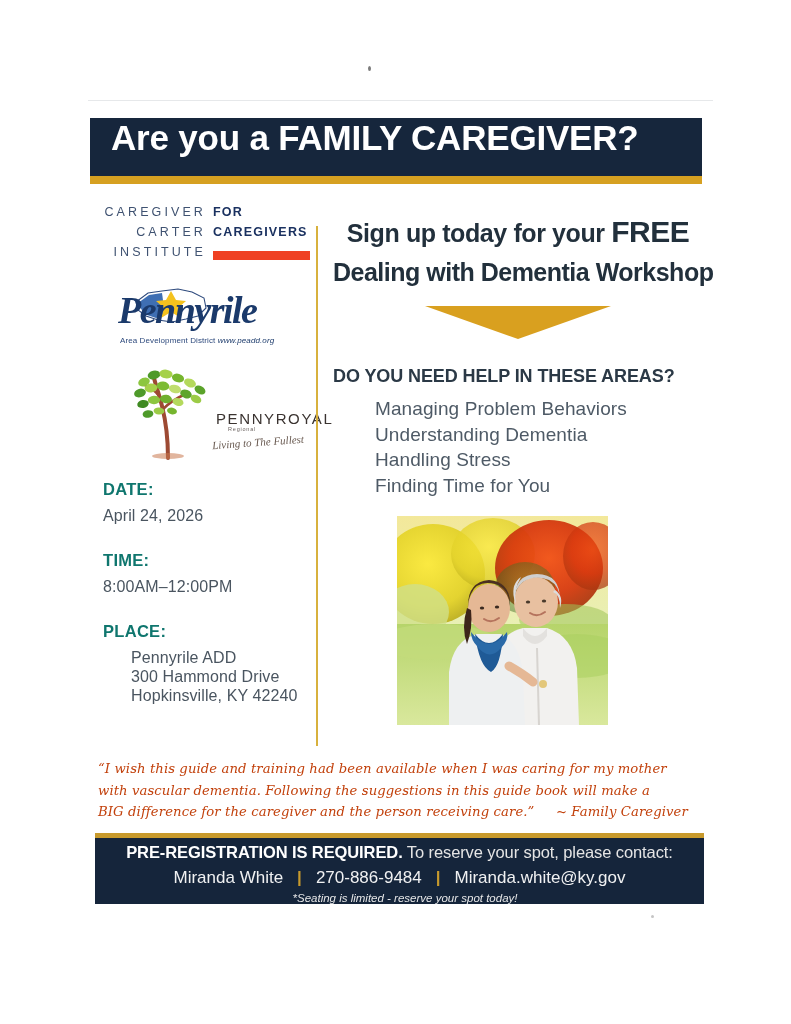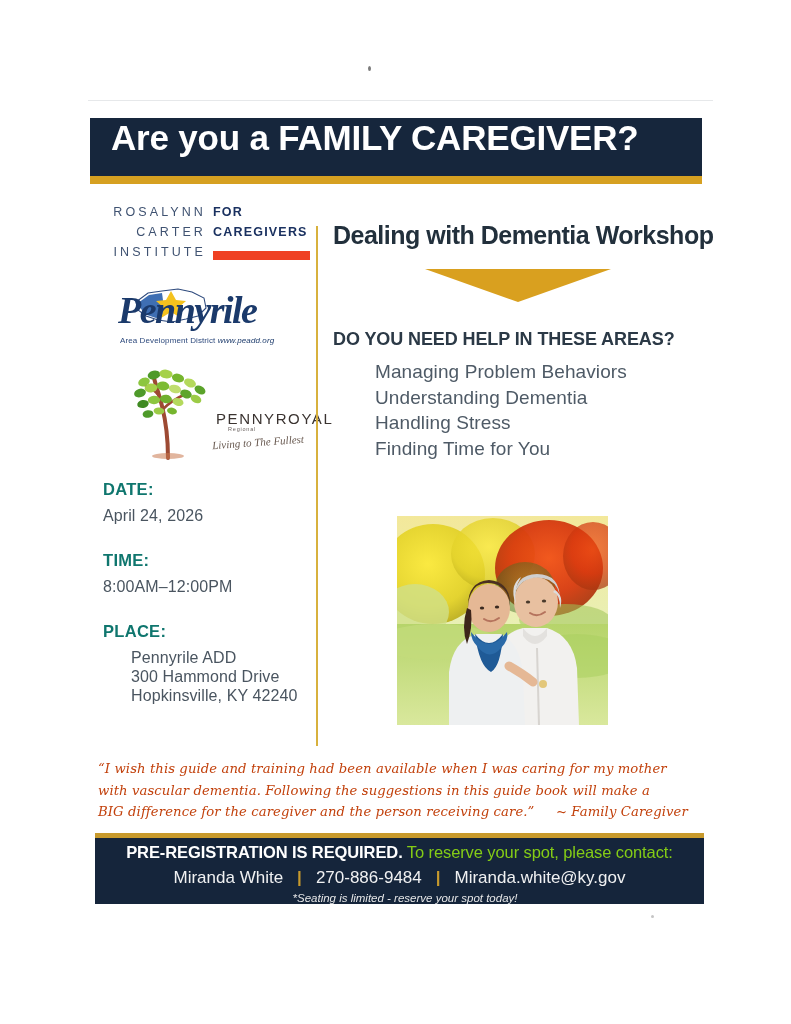--- a/index.html
+++ b/index.html
@@ -325,21 +325,21 @@
     color: #ffffff;
     text-align: center;
   }
   .f-line1 {
     padding-top: 5px;
     font-size: 16.5px;
     white-space: nowrap;
     letter-spacing: -0.1px;
   }
   .f-line1 b { font-weight: bold; }
-  .f-line1 .light { font-weight: normal; color: #84cc16; }
+  .f-line1 .light { font-weight: normal; color: #e5e5e5; }
   .f-line2 {
     margin-top: 6px;
     font-size: 17px;
     white-space: nowrap;
     color: #f0f1f2;
   }
   .f-line2 .sep {
     color: #c79a2d;
     font-weight: bold;
     padding: 0 14px;
@@ -364,21 +364,21 @@
 
   <div class="banner">
     <div class="banner-title">Are you a FAMILY CAREGIVER?</div>
   </div>
   <div class="banner-stripe"></div>
 
   <div class="left-col">
 
     <div class="rci">
       <div class="rci-line">
-        <span class="rci-left">ROSALYNN</span>
+        <span class="rci-left">CAREGIVER</span>
         <span class="rci-right">FOR</span>
       </div>
       <div class="rci-line">
         <span class="rci-left">CARTER</span>
         <span class="rci-right">CAREGIVERS</span>
       </div>
       <div class="rci-line">
         <span class="rci-left">INSTITUTE</span>
       </div>
       <div class="rci-bar"></div>
@@ -442,20 +442,23 @@
         <div>Pennyrile ADD</div>
         <div>300 Hammond Drive</div>
         <div>Hopkinsville, KY 42240</div>
       </div>
     </div>
   </div>
 
   <div class="v-divider"></div>
 
   <div class="right-col">
+    <div class="signup">
+      <span>Sign up today for your </span><span class="free">FREE</span>
+    </div>
     <div class="signup-2">Dealing with Dementia Workshop</div>
 
     <div class="arrow"></div>
 
     <div class="areas-head">DO YOU NEED HELP IN THESE AREAS?</div>
     <ul class="areas-list">
       <li>Managing Problem Behaviors</li>
       <li>Understanding Dementia</li>
       <li>Handling Stress</li>
       <li>Finding Time for You</li>

